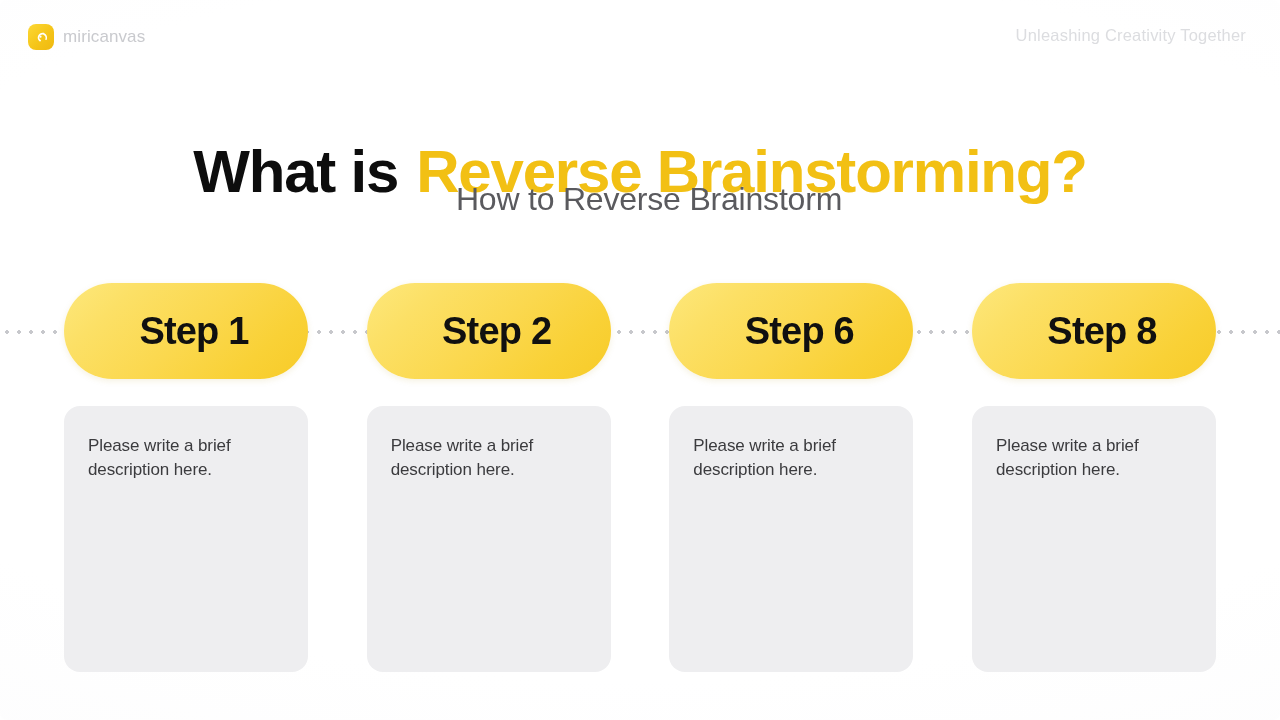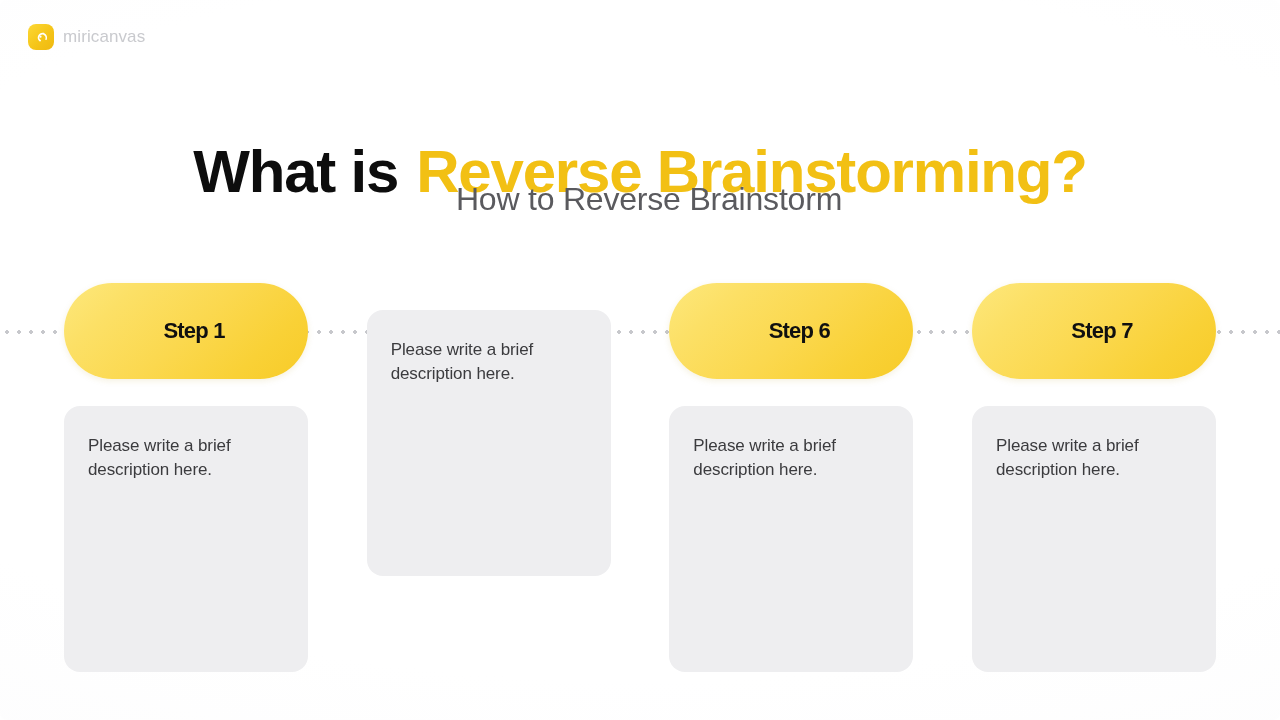--- a/index.html
+++ b/index.html
@@ -127,21 +127,21 @@
     height: 96px;
     border-radius: 48px;
     background: linear-gradient(138deg, #FDE87C 0%, #FCE066 22%, #FBD84E 52%, #F9D136 78%, #F7CB28 100%);
     box-shadow: 0 2px 6px rgba(180,150,20,.13);
     display: flex;
     align-items: center;
     justify-content: center;
     z-index: 2;
   }
   .step-pill-label {
-    font-size: 22px;
+    font-size: 38px;
     font-weight: 800;
     letter-spacing: -.8px;
     color: #101010;
     line-height: 1;
     margin-left: 16px;
   }
 
   .step-card {
     margin-top: 27px;
     height: 266px;
@@ -167,20 +167,21 @@
   <div class="brand">
     <span class="brand-logo">
       <svg width="17" height="17" viewBox="0 0 24 24" aria-hidden="true">
         <path d="M16.6 5.9c-3.6-1.5-7.8.1-9.4 3.6-1.3 2.9-.3 6.3 2.3 8 .6.4 1.4.2 1.7-.4.3-.6.1-1.4-.5-1.8-1.6-1-2.2-3.1-1.4-4.8 1-2.2 3.6-3.2 5.9-2.2 2.2 1 3.2 3.6 2.2 5.9-.2.5 0 1 .4 1.3.5.3 1.2.1 1.5-.4 1.6-3.6 0-7.7-3.6-9.2h.9z" fill="#ffffff"></path>
         <circle cx="10.6" cy="10.8" r="1.5" fill="#ffffff"></circle>
       </svg>
     </span>
     <span class="brand-name">miricanvas</span>
   </div>
 
+  <div class="tagline">Unleashing Creativity Together</div>
 
   <h1 class="title">
     <span class="t-dark">What is</span><span class="t-gap"></span><span class="t-accent">Reverse Brainstorming?</span>
   </h1>
 
   <div class="subtitle">How to Reverse Brainstorm</div>
 
   <div class="connector"></div>
 
   <div class="steps">
@@ -189,39 +190,42 @@
       <div class="step-pill">
         <span class="step-pill-label">Step 1</span>
       </div>
       <div class="step-card">
         <div class="step-card-text">Please write a brief
 description here.</div>
       </div>
     </div>
 
     <div class="step-col">
+      <div class="step-pill">
+        <span class="step-pill-label">Step 2</span>
+      </div>
       <div class="step-card">
         <div class="step-card-text">Please write a brief
 description here.</div>
       </div>
     </div>
 
     <div class="step-col">
       <div class="step-pill">
         <span class="step-pill-label">Step 6</span>
       </div>
       <div class="step-card">
         <div class="step-card-text">Please write a brief
 description here.</div>
       </div>
     </div>
 
     <div class="step-col">
       <div class="step-pill">
-        <span class="step-pill-label">Step 7</span>
+        <span class="step-pill-label">Step 8</span>
       </div>
       <div class="step-card">
         <div class="step-card-text">Please write a brief
 description here.</div>
       </div>
     </div>
 
   </div>
 </div>
 

